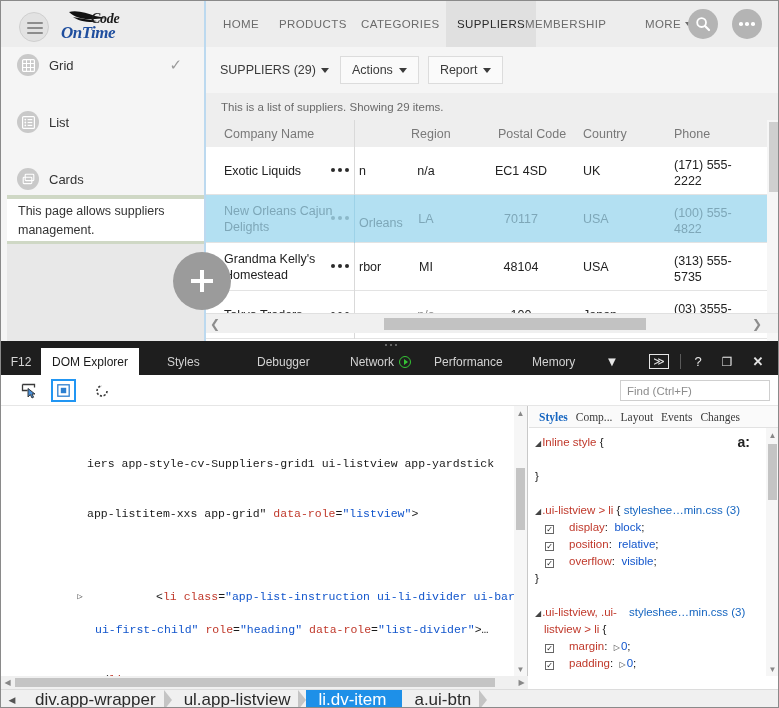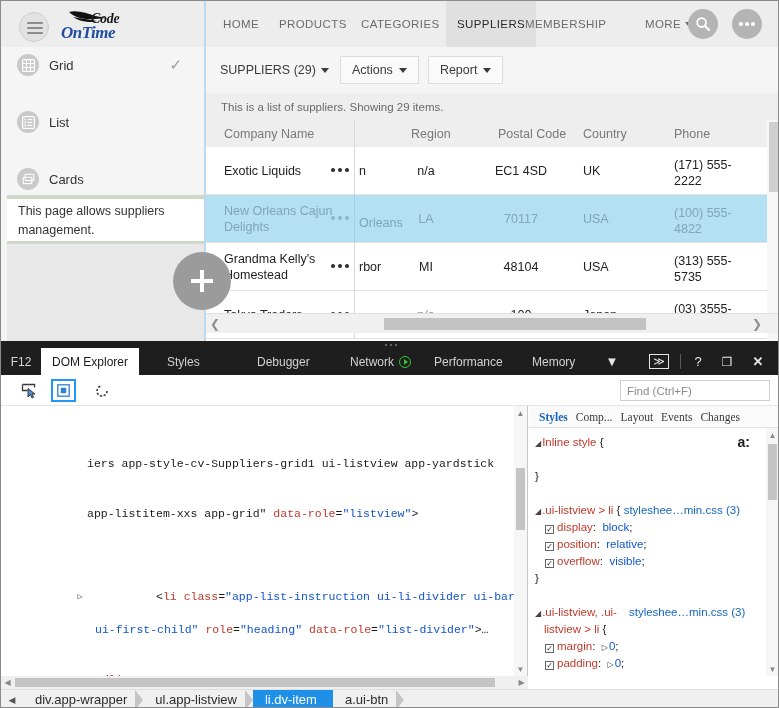--- a/index.html
+++ b/index.html
@@ -339,21 +339,21 @@
   #st-body {
     position: absolute; left: 0; top: 22px; width: 251px; height: 248px;
     font-family: "Liberation Sans", sans-serif;
     font-size: 11.5px; line-height: 17px; color: #1a1a1a;
     padding: 6px 0 0 6px; overflow: hidden;
   }
   .sl { position: relative; height: 17px; white-space: nowrap; }
   .sl .tri { color: #444; font-size: 8px; margin-right: 1px; }
   .sel-name { color: #c0392b; }
   .src { color: #1565c0; }
-  .prop { color: #c0392b; }
+  .prop { color: #c0392b; margin-left: 12px; }
   .pval { color: #1155cc; }
   .cbx {
     display: inline-block; width: 9px; height: 9px;
     border: 1px solid #666; position: relative; top: 1px; margin-right: 3px;
     font-size: 8px; line-height: 8px; text-align: center; color: #222;
   }
   #aa-badge {
     position: absolute; right: 30px; top: 6px;
     font-size: 14px; font-weight: bold; color: #222;
   }
@@ -384,21 +384,21 @@
   #breadcrumb {
     position: absolute; left: 0; top: 348px; width: 779px; height: 20px;
     background: #f0f0f0; border-top: 1px solid #dcdcdc;
     display: flex; align-items: center;
   }
   #breadcrumb .bc-back {
     width: 22px; text-align: center; font-size: 9px; color: #555; cursor: pointer;
   }
   .crumb {
     position: relative; height: 20px; display: flex; align-items: center;
-    padding: 0 16px 0 12px; font-size: 13px; color: #2b2b2b; cursor: pointer;
+    padding: 0 16px 0 12px; font-size: 17px; color: #2b2b2b; cursor: pointer;
   }
   .crumb::after {
     content: ""; position: absolute; right: 0px; top: 0;
     width: 0; height: 0;
     border-top: 10px solid transparent; border-bottom: 10px solid transparent;
     border-left: 8px solid #c4c4c4;
   }
   .crumb.active { background: #1e90e8; color: #fff; }
   .crumb.active::after { border-left-color: #1e90e8; z-index: 2; }
 </style>

